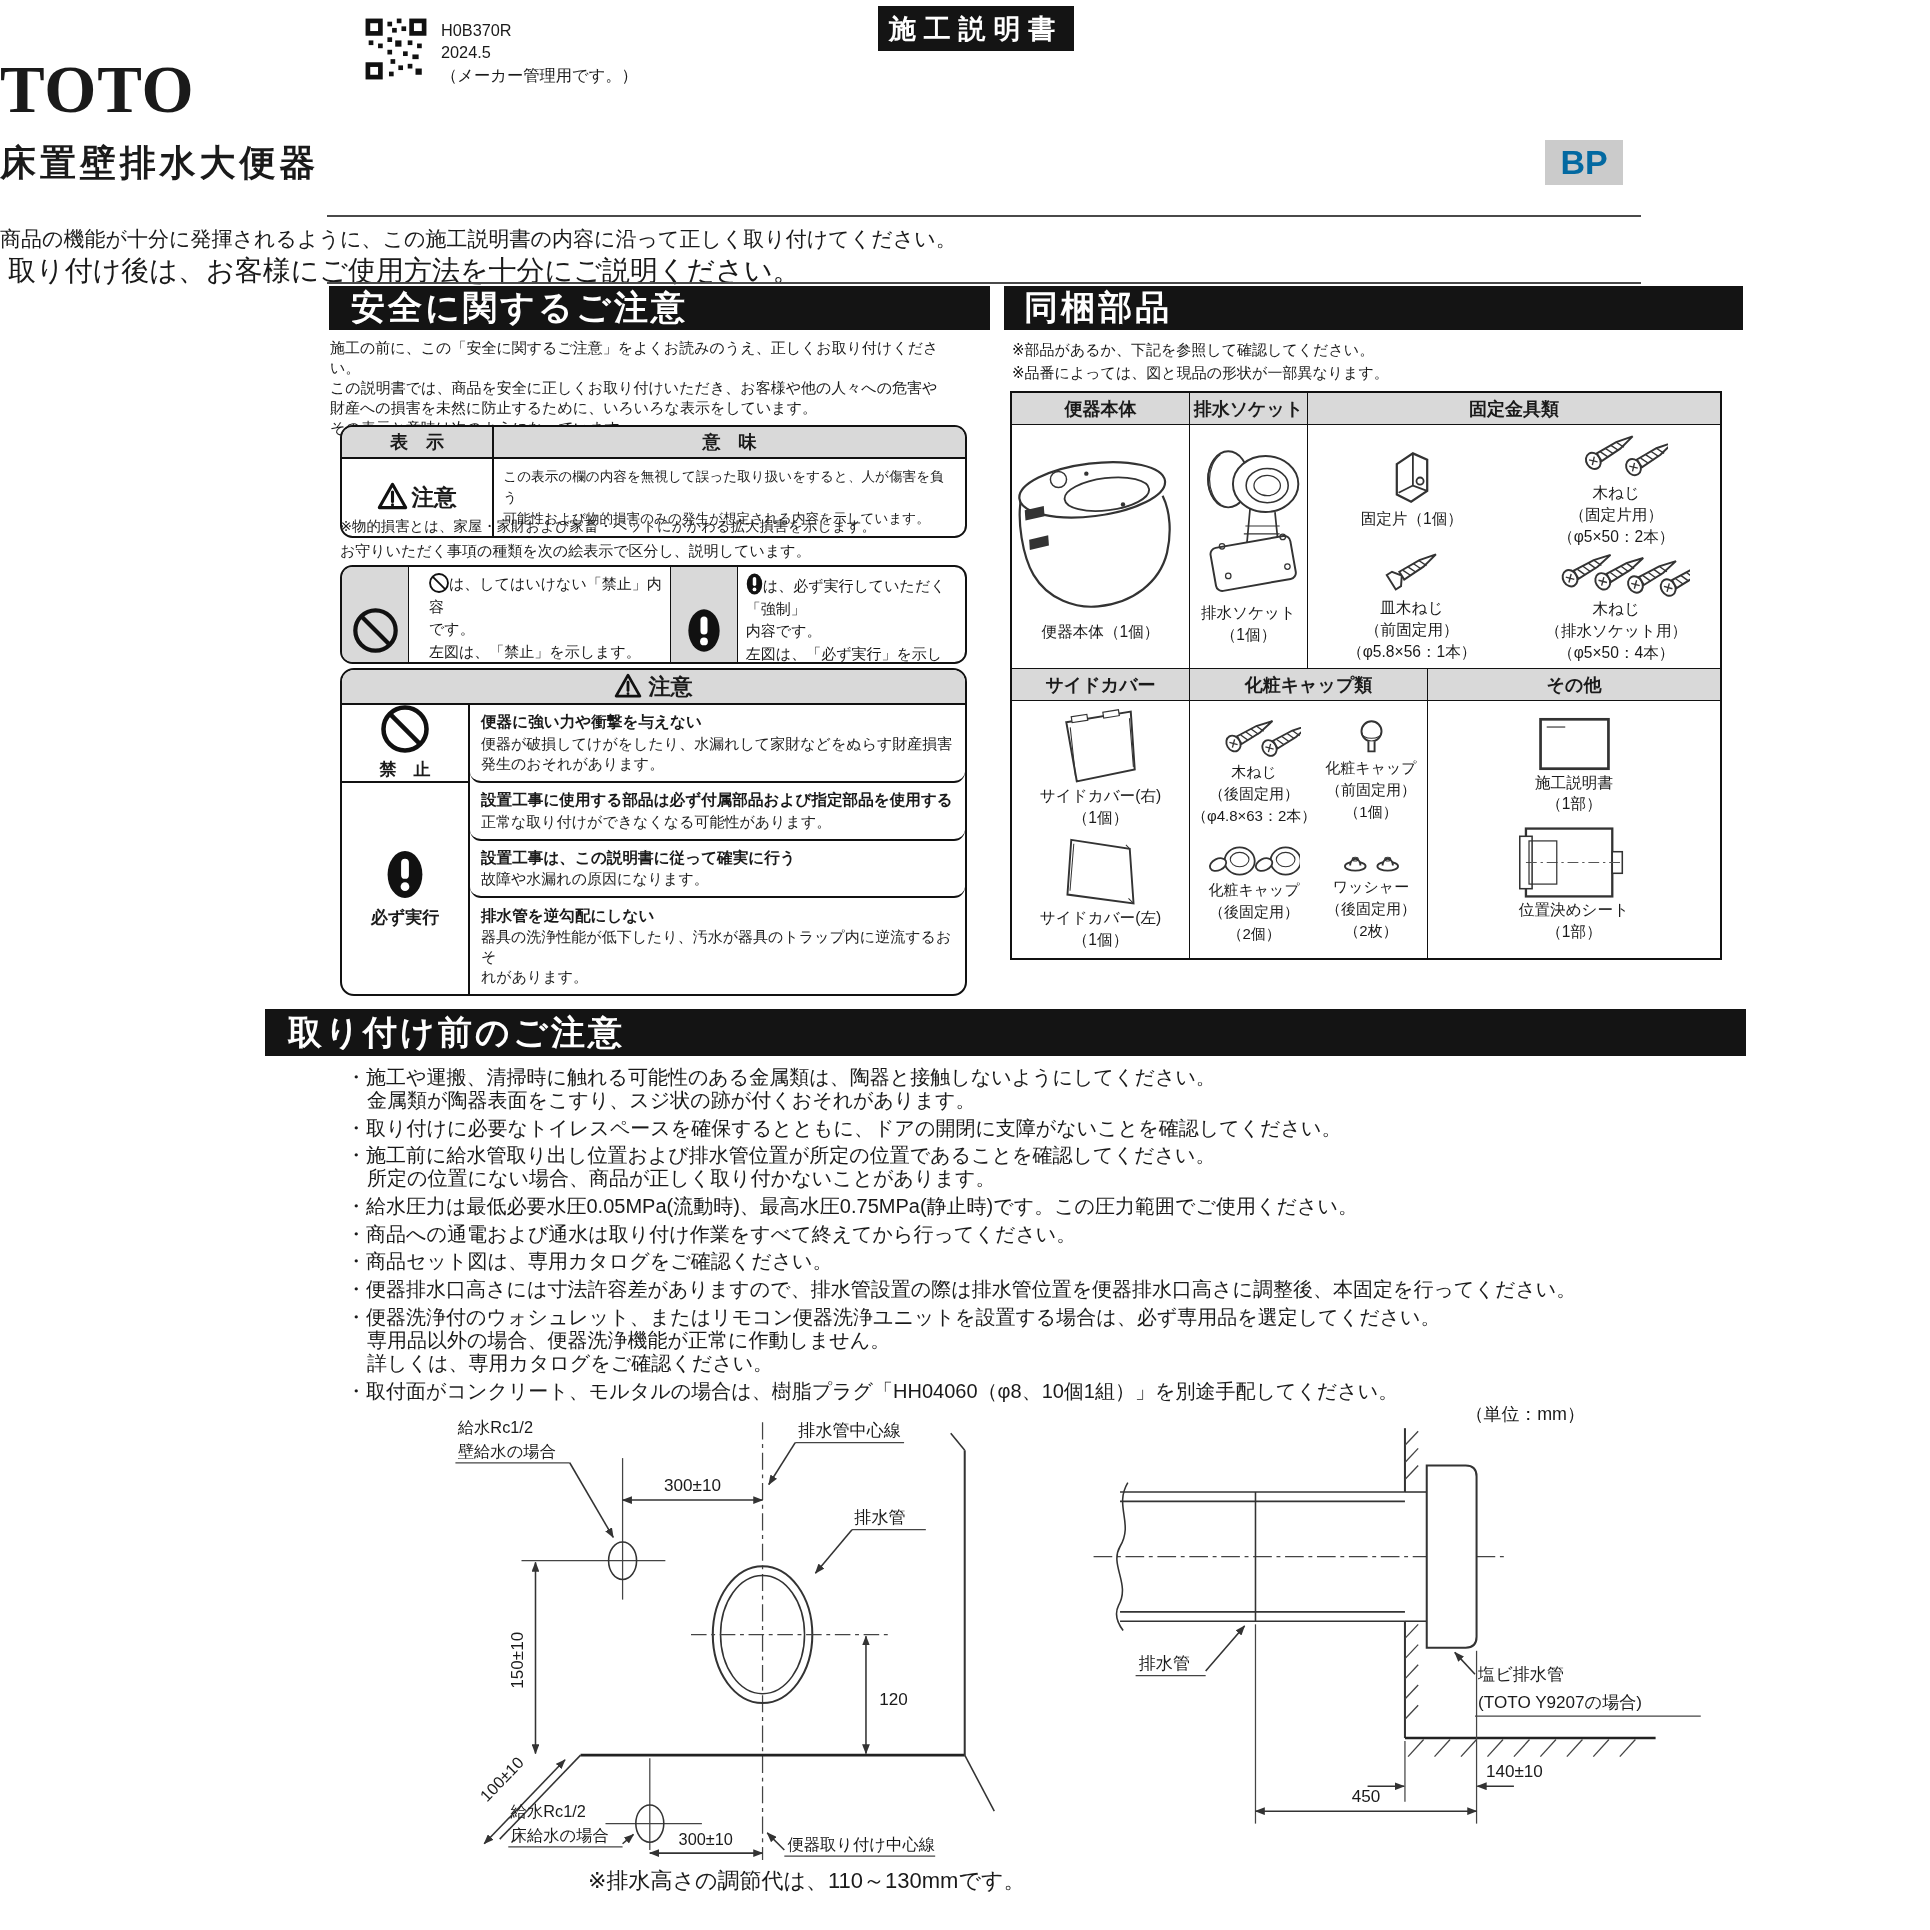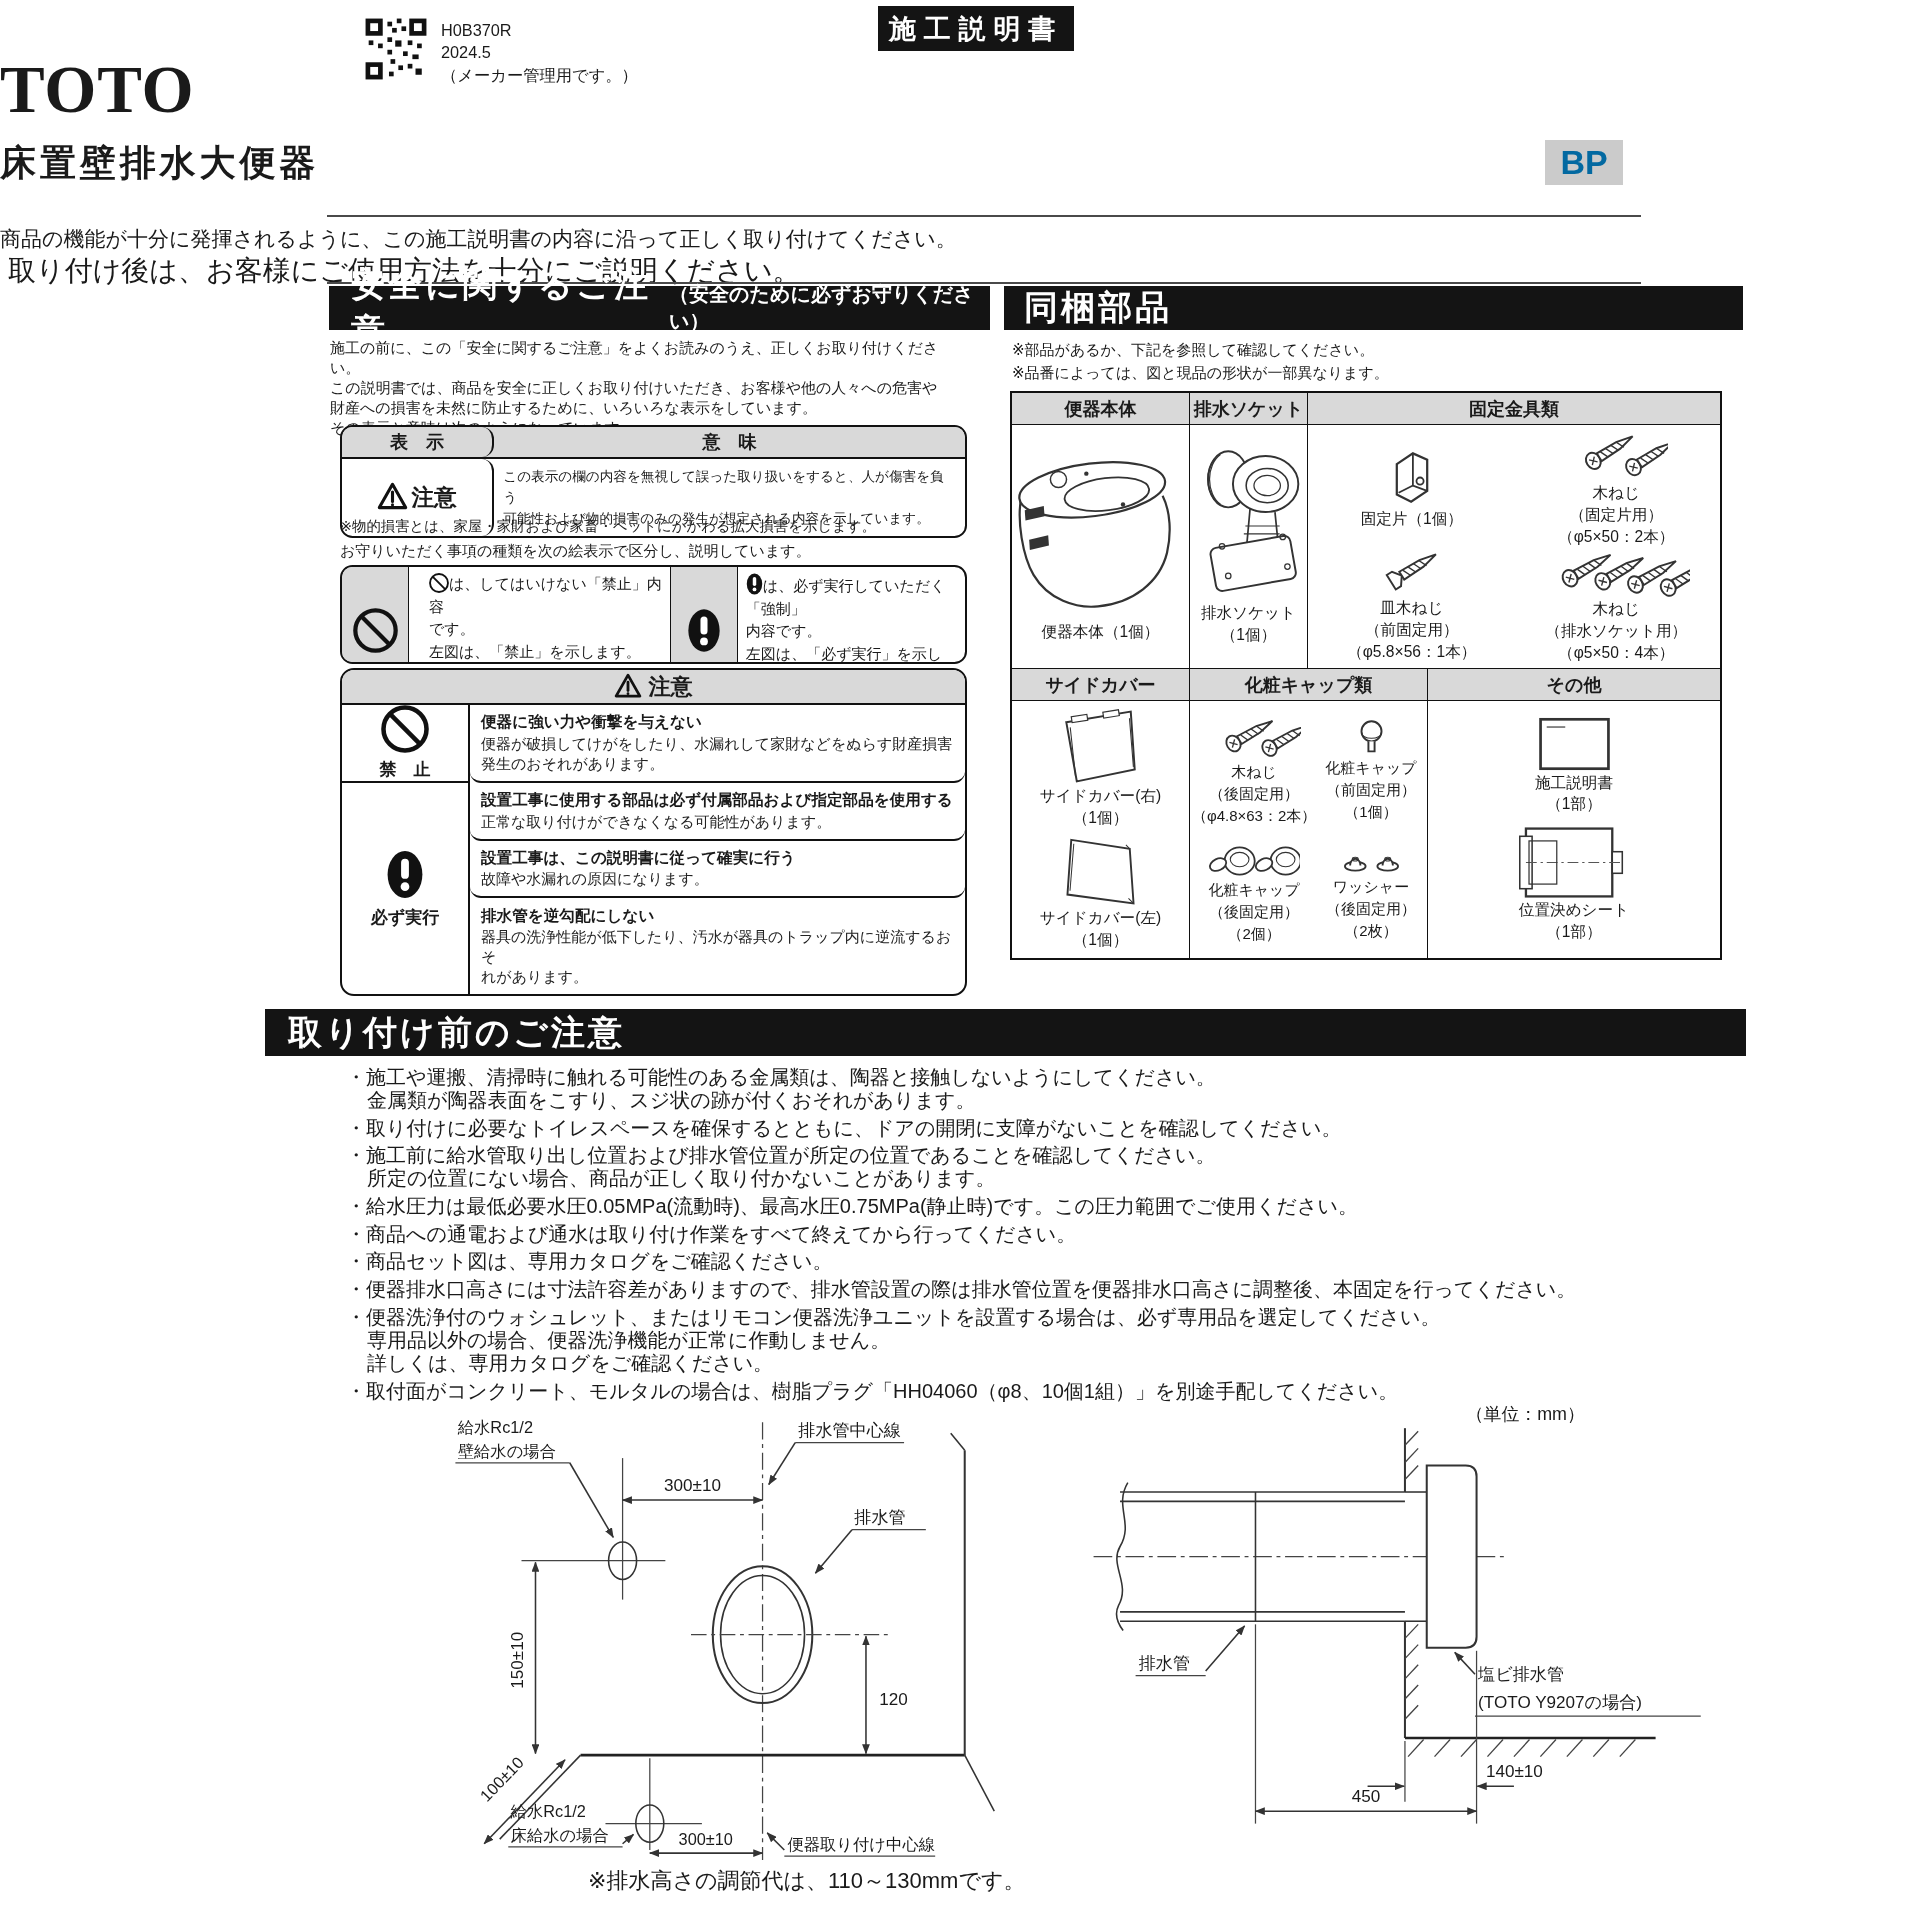--- a/index.html
+++ b/index.html
@@ -12,21 +12,21 @@
   .rule{position:absolute;height:1.6px;background:#4a4a4a;}
   .ctr{text-align:left;width:100%;}
   svg text{font-family:"Liberation Sans","DejaVu Sans",sans-serif;fill:#1a1a1a;}
   svg .ln{stroke:#333;stroke-width:2;fill:none;}
   svg .thk{stroke:#222;stroke-width:3.5;fill:none;}
   svg .thin{stroke:#444;stroke-width:1.6;fill:none;}
   
   .dtable{border:2.3px solid #111;border-radius:12.5px;overflow:hidden;background:#fff;}
   .dhead{display:grid;grid-template-columns:152px 1fr;background:#d9d9d9;border-bottom:2.3px solid #111;}
   .dhead div{height:30px;display:flex;align-items:center;justify-content:center;font-size:18px;font-weight:bold;}
-  .dhead div:first-child,.dbody div.lc{border-right:2.3px solid #111;border-radius:12px;}
+  .dhead div:first-child,.dbody div.lc{border-right:2.3px solid #111;}
   .dbody{display:grid;grid-template-columns:152px 1fr;}
   .dbody .lc{display:flex;align-items:center;justify-content:center;gap:3.1px;}
   .dbody .rc{padding:7px 9.3px;font-size:13.6px;line-height:21px;}
   
   .pbox{border:2.3px solid #111;border-radius:12.5px;overflow:hidden;display:grid;grid-template-columns:67px 262px 67px 1fr;background:#fff;}
   .pbox .ic{background:#d9d9d9;display:flex;align-items:center;justify-content:center;border-right:1.9px solid #111;}
   .pbox .tc{padding:6.2px 7.8px;font-size:15px;line-height:22.6px;}
   .pbox .tc.mid{border-right:1.9px solid #111;padding-left:20px;}
   .inl{vertical-align:-3.9px;}
   
@@ -193,21 +193,20 @@
 <div class="abs ctr" style="left:0;top:51px;font-family:'Liberation Serif','DejaVu Serif',serif;font-weight:900;font-size:67px;letter-spacing:0.8px">TOTO</div>
 <div class="abs ctr" style="left:0;top:139px;font-size:36px;font-weight:bold;letter-spacing:3.9px">床置壁排水大便器</div>
 <div class="abs" style="left:1545px;top:140px;width:78px;height:45px;background:#cbcbcb;color:#0369a1;display:flex;align-items:center;justify-content:center;font-size:34px;font-weight:bold">BP</div>
 <div class="rule" style="left:327px;top:215px;width:1314px"></div>
 <div class="abs ctr" style="left:0;top:225px;font-size:21px">商品の機能が十分に発揮されるように、この施工説明書の内容に沿って正しく取り付けてください。</div>
 <div class="abs ctr" style="left:8px;top:252px;font-size:28px">取り付け後は、お客様にご使用方法を十分にご説明ください。</div>
 <div class="rule" style="left:327px;top:282px;width:1314px"></div>
 
 <div class="abs bar" style="left:329px;top:286px;width:639px;height:44px;padding-left:22px">
   <span class="h">安全に関するご注意</span>
-  <span class="hs">（安全のために必ずお守りください）</span>
 </div>
 <div class="abs" style="left:330px;top:338px;width:629px;font-size:15px;line-height:20px">
   <div>施工の前に、この「安全に関するご注意」をよくお読みのうえ、正しくお取り付けください。</div>
   <div>この説明書では、商品を安全に正しくお取り付けいただき、お客様や他の人々への危害や</div>
   <div>財産への損害を未然に防止するために、いろいろな表示をしています。</div>
   <div>その表示と意味は次のようになっています。</div>
 </div>
 
 <div class="abs dtable" style="left:340px;top:425px;width:623px">
   <div class="dhead">

